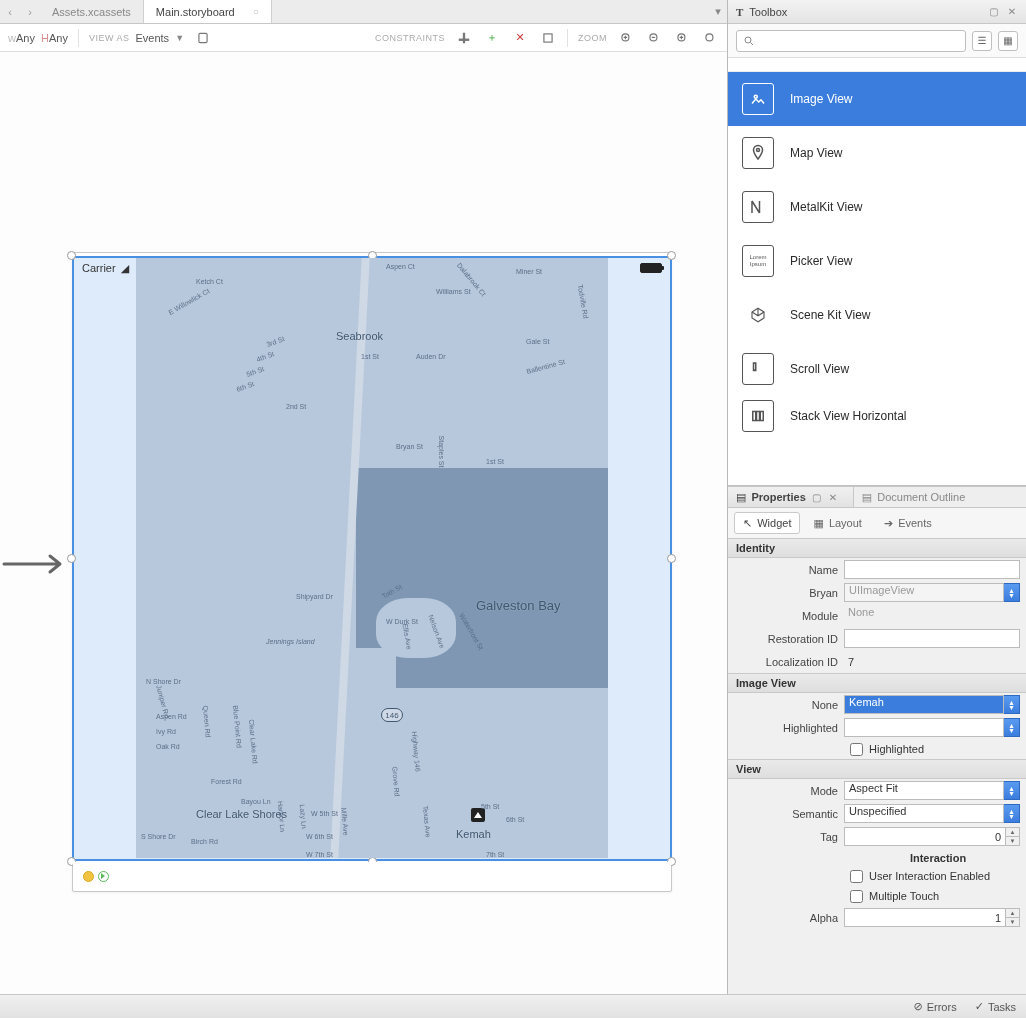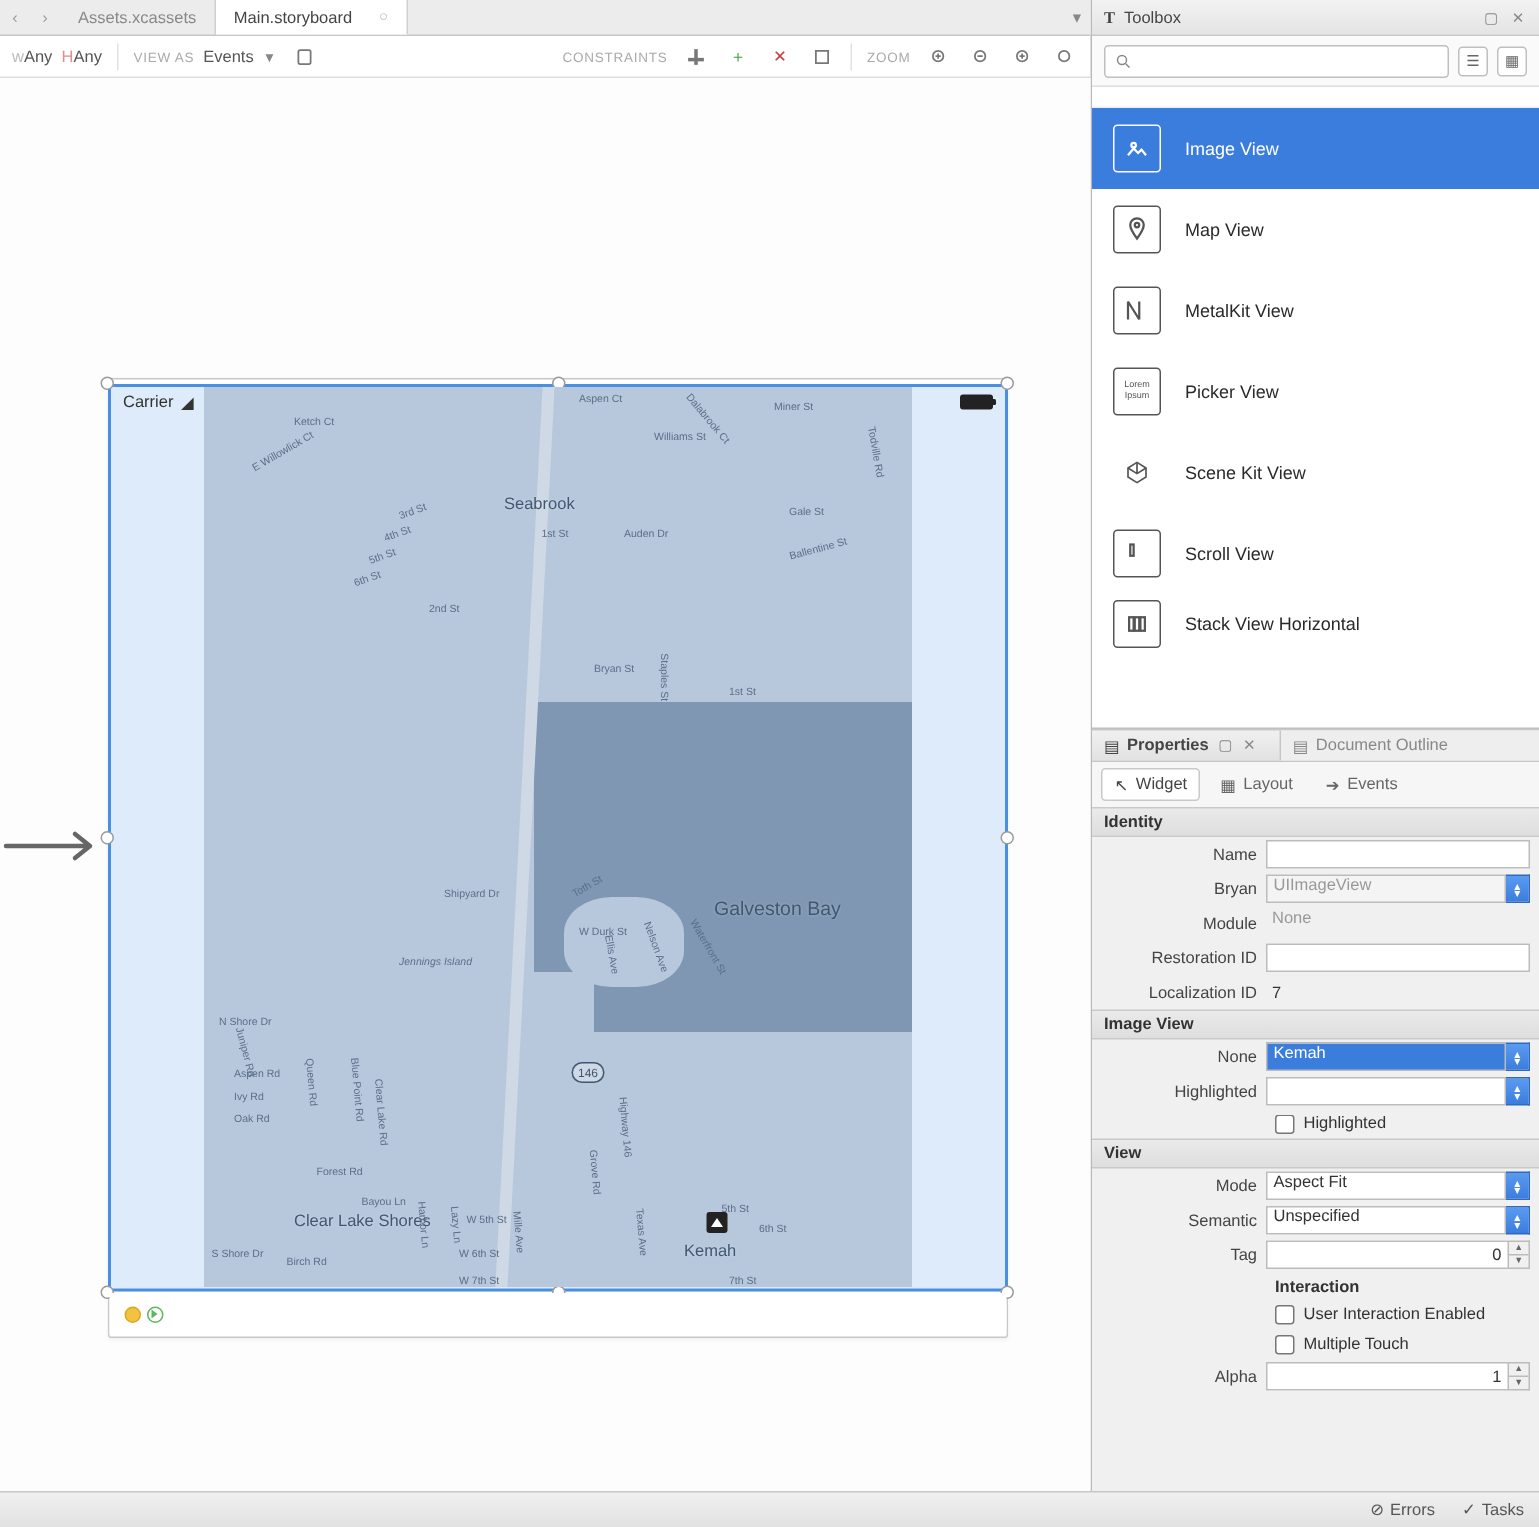--- a/index.html
+++ b/index.html
@@ -87,21 +87,21 @@
 .prop-input { flex: 1; height: 19px; border: 1px solid #bcbcbc; background: #fff; padding: 0 4px; font-size: 11px; color: #333; }
 .prop-input.disabled { background: #f4f4f4; color: #999; }
 .prop-input.selected-text { background: #3b7ddd; color: #fff; }
 .combo-btn { width: 16px; height: 19px; background: linear-gradient(#5a9bf0,#3b7ddd); border: 1px solid #2f6ac2; border-left: none; display: flex; align-items: center; justify-content: center; color: #fff; font-size: 8px; flex-direction: column; line-height: 5px; }
 .stepper { width: 14px; height: 19px; border: 1px solid #bcbcbc; border-left: none; display: flex; flex-direction: column; font-size: 6px; color: #666; }
 .stepper div { flex: 1; display: flex; align-items: center; justify-content: center; }
 .stepper div:first-child { border-bottom: 1px solid #bcbcbc; }
 .prop-static { flex: 1; padding-left: 4px; color: #333; }
 .checkbox-row { display: flex; align-items: center; height: 20px; padding-left: 122px; gap: 6px; color: #333; }
 .checkbox-row input { width: 13px; height: 13px; }
-.sub-heading { padding: 4px 0 2px 122px; font-weight: bold; color: #333; }
+.sub-heading { padding: 4px 0 2px 122px; font-weight: bold; color: #333; text-align: center; }
 
 .bottom-status { height: 24px; background: linear-gradient(#f0f0f0,#e2e2e2); border-top: 1px solid #c7c7c7; display: flex; align-items: center; justify-content: flex-end; padding: 0 10px; gap: 18px; font-size: 11px; color: #555; }
 .bottom-status .item { display: flex; align-items: center; gap: 4px; }
 </style>
 </head>
 <body>
 
 <div class="root">
   <div class="main-row">
 

